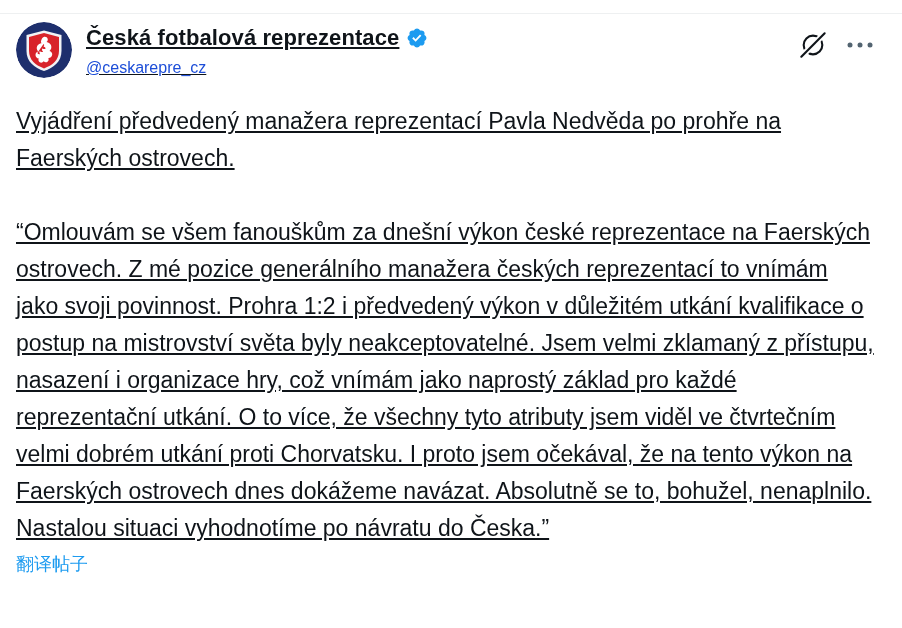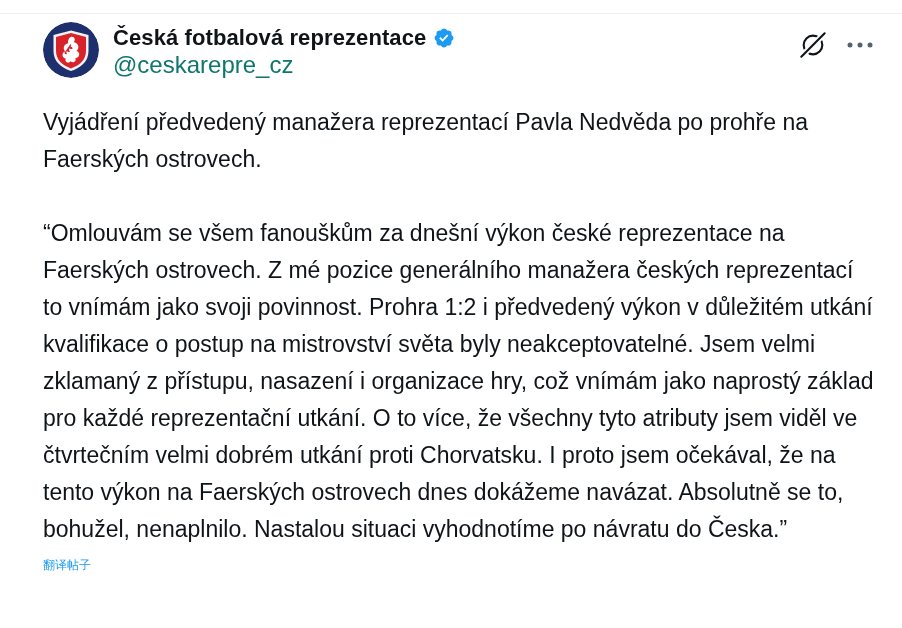--- a/index.html
+++ b/index.html
@@ -12,21 +12,21 @@
     color: #0f1419;
     position: relative;
     overflow: hidden;
   }
   .top-hairline {
     position: absolute;
     top: 13px; left: 0;
     width: 100%; height: 1px;
     background: #eef0f1;
   }
-  .card { padding: 22px 26px 0 43px; }
+  .card { padding: 22px 26px 0 16px; text-decoration: underline; }
 
   
   .tweet-header { display: flex; align-items: flex-start; }
   .avatar {
     width: 56px; height: 56px;
     border-radius: 50%;
     overflow: hidden;
     flex: none;
     cursor: pointer;
   }
@@ -37,23 +37,23 @@
     font-size: 22px;
     font-weight: bold;
     letter-spacing: 0.1px;
     color: #0f1419;
     cursor: pointer;
     white-space: nowrap;
   }
   .verified { display: inline-flex; }
   .verified svg { width: 22px; height: 22px; display: block; }
   .handle {
-    margin-top: 0;
-    font-size: 24px;
-    color: #0f766e;
+    margin-top: 8px;
+    font-size: 16px;
+    color: #1d4ed8;
     cursor: pointer;
   }
   .header-actions {
     margin-left: auto;
     display: flex;
     align-items: center;
     gap: 17px;
     padding-top: 9px;
   }
   .icon-btn { display: inline-flex; cursor: pointer; border: none; background: none; padding: 0; }
@@ -66,21 +66,21 @@
     margin: 0;
     font-size: 23px;
     line-height: 37px;
     letter-spacing: 0px;
     color: #0f1419;
   }
   .tweet-body p + p { margin-top: 37px; }
   .translate-link {
     display: inline-block;
     margin-top: 5px;
-    font-size: 12px;
+    font-size: 18px;
     line-height: 24px;
     color: #1d9bf0;
     text-decoration: none;
     cursor: pointer;
   }
 </style>
 </head>
 <body>
 
 <div class="top-hairline"></div>

